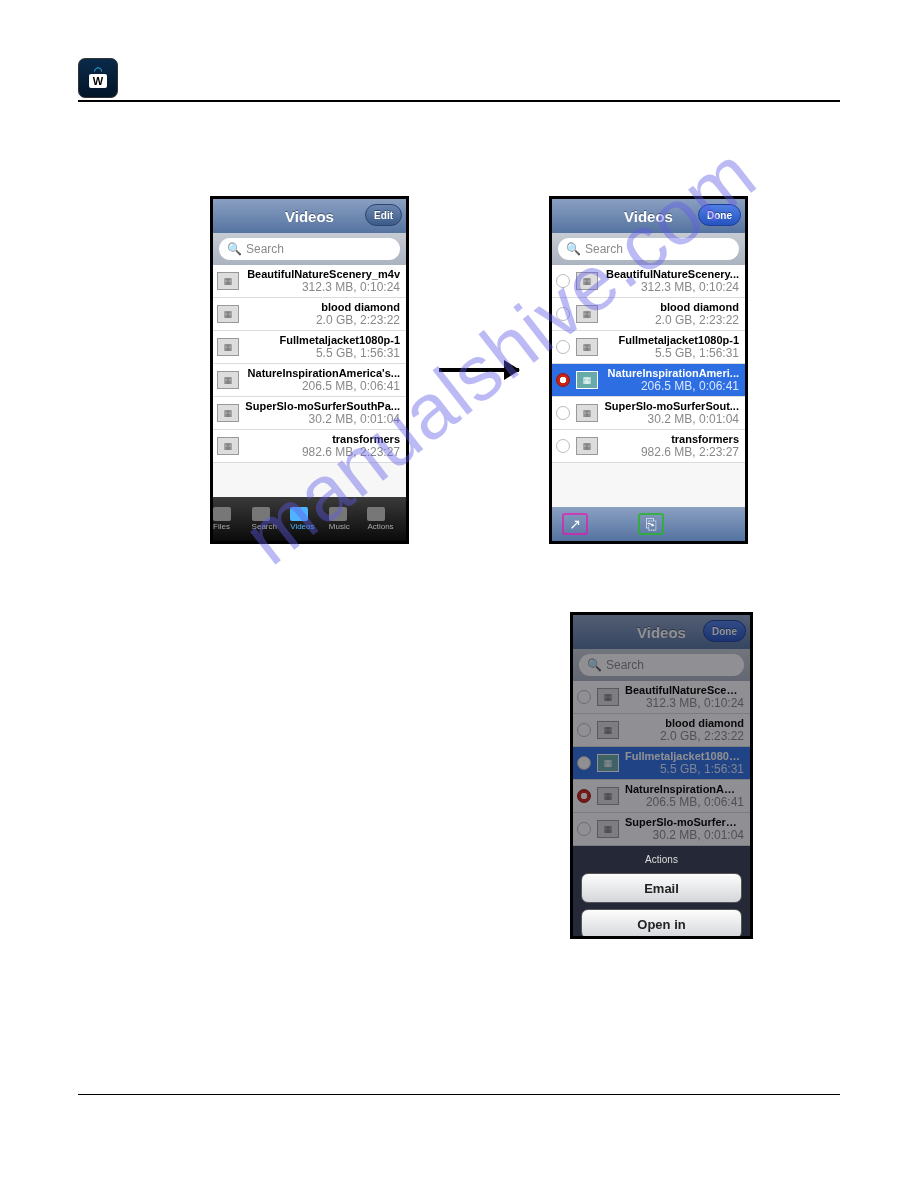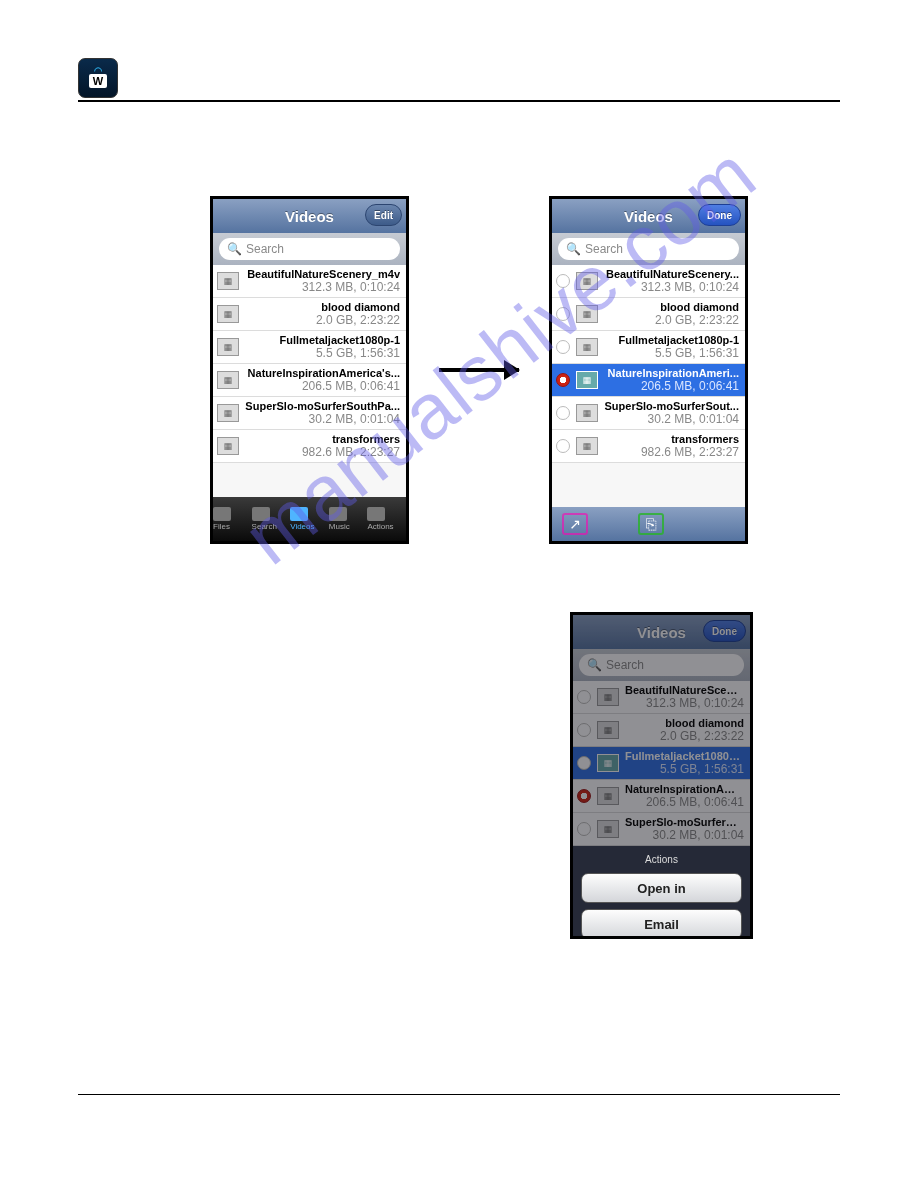--- a/index.html
+++ b/index.html
@@ -436,24 +436,24 @@
               <div class="title">SuperSlo-moSurferSout...</div>
               <div class="sub">30.2 MB, 0:01:04</div>
             </div>
           </div>
         </div>
       <div class="dim-overlay"></div>
     </div>
     <div class="sheet">
       <div class="lbl">Actions</div>
       <div class="sbtn">
+          <span>Email</span>
+        </div>
+      <div class="sbtn">
           <span>Open in</span>
-        </div>
-      <div class="sbtn">
-          <span>Email</span>
         </div>
       <div class="sbtn cancel">
           <span>Cancel</span>
         </div>
     </div>
   </div>
 </div>
 
 <div class="watermark">manualshive.com</div>
 

